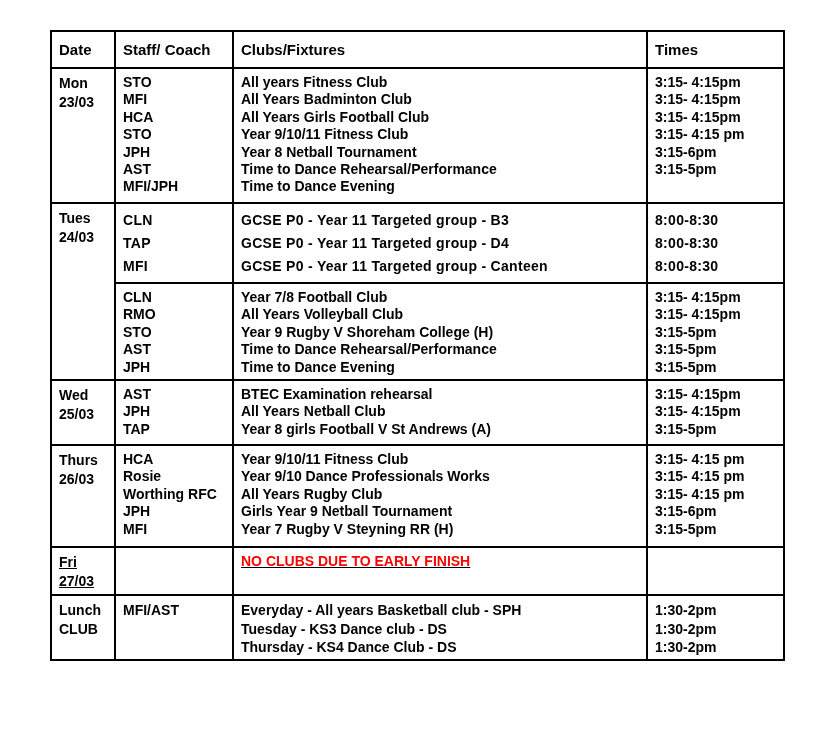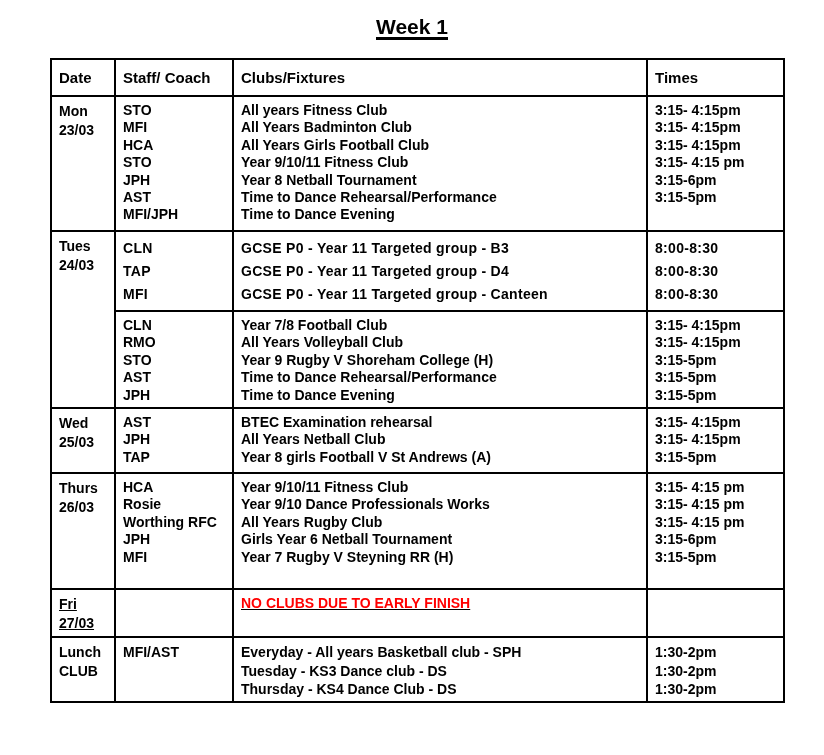--- a/index.html
+++ b/index.html
@@ -49,39 +49,38 @@
   table.schedule th {
     font-size: 15px;
     vertical-align: middle;
     padding-top: 0;
   }
   tr.r-header  { height: 37px; }
   tr.r-mon     { height: 135px; }
   tr.r-tue1    { height: 80px; }
   tr.r-tue2    { height: 97px; }
   tr.r-wed     { height: 65px; border-radius: 27px; }
-  tr.r-thu     { height: 116px; border-radius: 31px; }
+  tr.r-thu     { height: 102px; border-radius: 31px; }
   tr.r-fri     { height: 48px; text-decoration: underline; }
   tr.r-lunch   { height: 65px; border-radius: 6px; }
 
   td.date-cell { font-size: 15px; line-height: 19px; }
   .lh-body .cell-line  { line-height: 17.4px; height: 17.4px; white-space: nowrap; }
   .lh-gcse .cell-line  { line-height: 23px;  height: 23px;  white-space: nowrap; letter-spacing: 0.3px; }
   .lh-lunch .cell-line { line-height: 18.5px; height: 18.5px; white-space: nowrap; }
   td.notice-cell {
     text-align: center;
     padding-top: 9px;
   }
   .notice-text { font-size: 14px; }
 </style>
 </head>
 <body>
 
 <div class="page">
-  <h2 class="subtitle">Week 1</h2>
 
   <table class="schedule">
     <colgroup>
       <col style="width:64px">
       <col style="width:118px">
       <col style="width:414px">
       <col style="width:137px">
     </colgroup>
 
     <tbody>
@@ -202,21 +201,21 @@
             <div class="cell-line">HCA</div>
             <div class="cell-line">Rosie</div>
             <div class="cell-line">Worthing RFC</div>
             <div class="cell-line">JPH</div>
             <div class="cell-line">MFI</div>
           </td>
       <td class="lh-body">
             <div class="cell-line">Year 9/10/11 Fitness Club</div>
             <div class="cell-line">Year 9/10 Dance Professionals Works</div>
             <div class="cell-line">All Years Rugby Club</div>
-            <div class="cell-line">Girls Year 6 Netball Tournament</div>
+            <div class="cell-line">Girls Year 9 Netball Tournament</div>
             <div class="cell-line">Year 7 Rugby V Steyning RR (H)</div>
           </td>
       <td class="lh-body">
             <div class="cell-line">3:15- 4:15 pm</div>
             <div class="cell-line">3:15- 4:15 pm</div>
             <div class="cell-line">3:15- 4:15 pm</div>
             <div class="cell-line">3:15-6pm</div>
             <div class="cell-line">3:15-5pm</div>
           </td>
     </tr>

